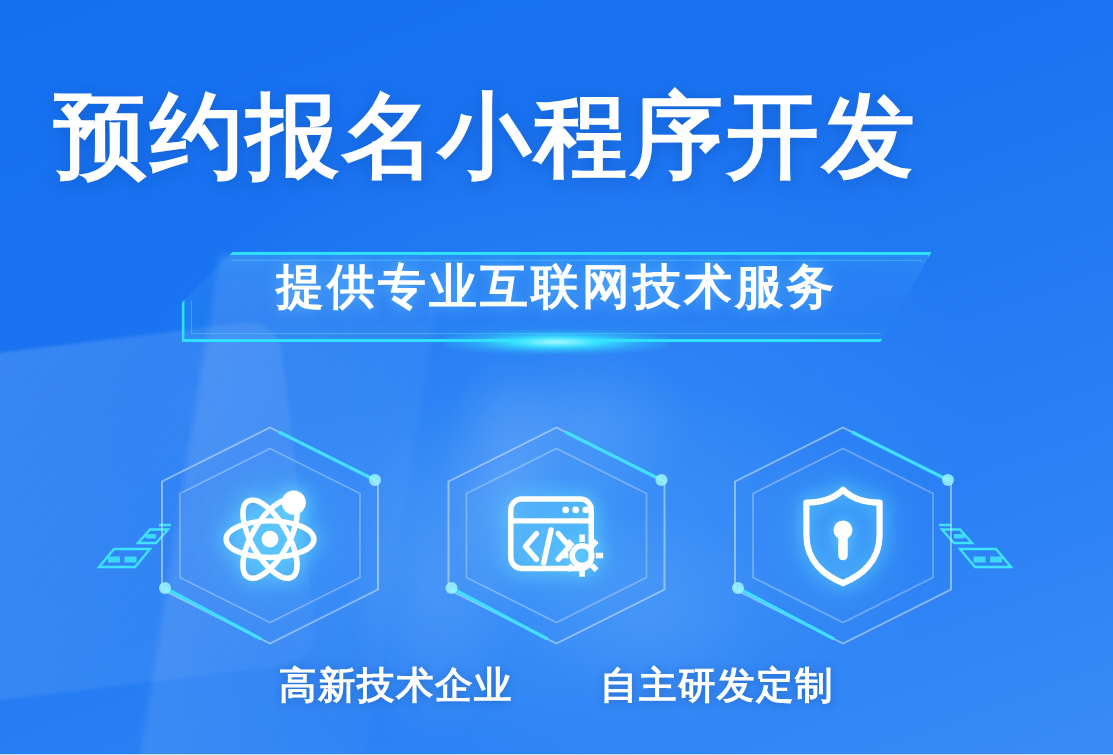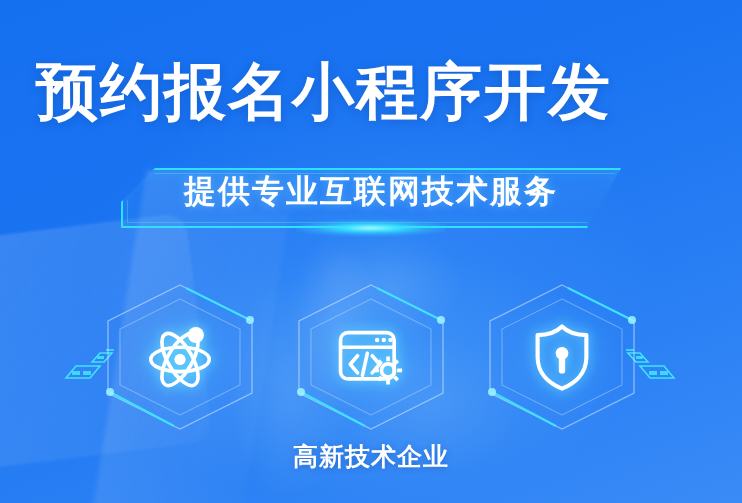--- a/index.html
+++ b/index.html
@@ -290,15 +290,16 @@
                    C46 14 38 13 32 7 Z" fill="none" stroke="#FFFFFF" stroke-width="3.4" stroke-linejoin="round"></path>
           <circle cx="32" cy="29" r="5.2" fill="#FFFFFF"></circle>
           <path d="M32 31 L32 43" stroke="#FFFFFF" stroke-width="5.2" stroke-linecap="round"></path>
         </svg>
       </div>
     </div>
   </div>
 
   <div class="labels">
     <div class="label-item">高新技术企业</div>
+    <div class="label-item">自主研发定制</div>
   </div>
 
 </div>
 
 </body></html>

